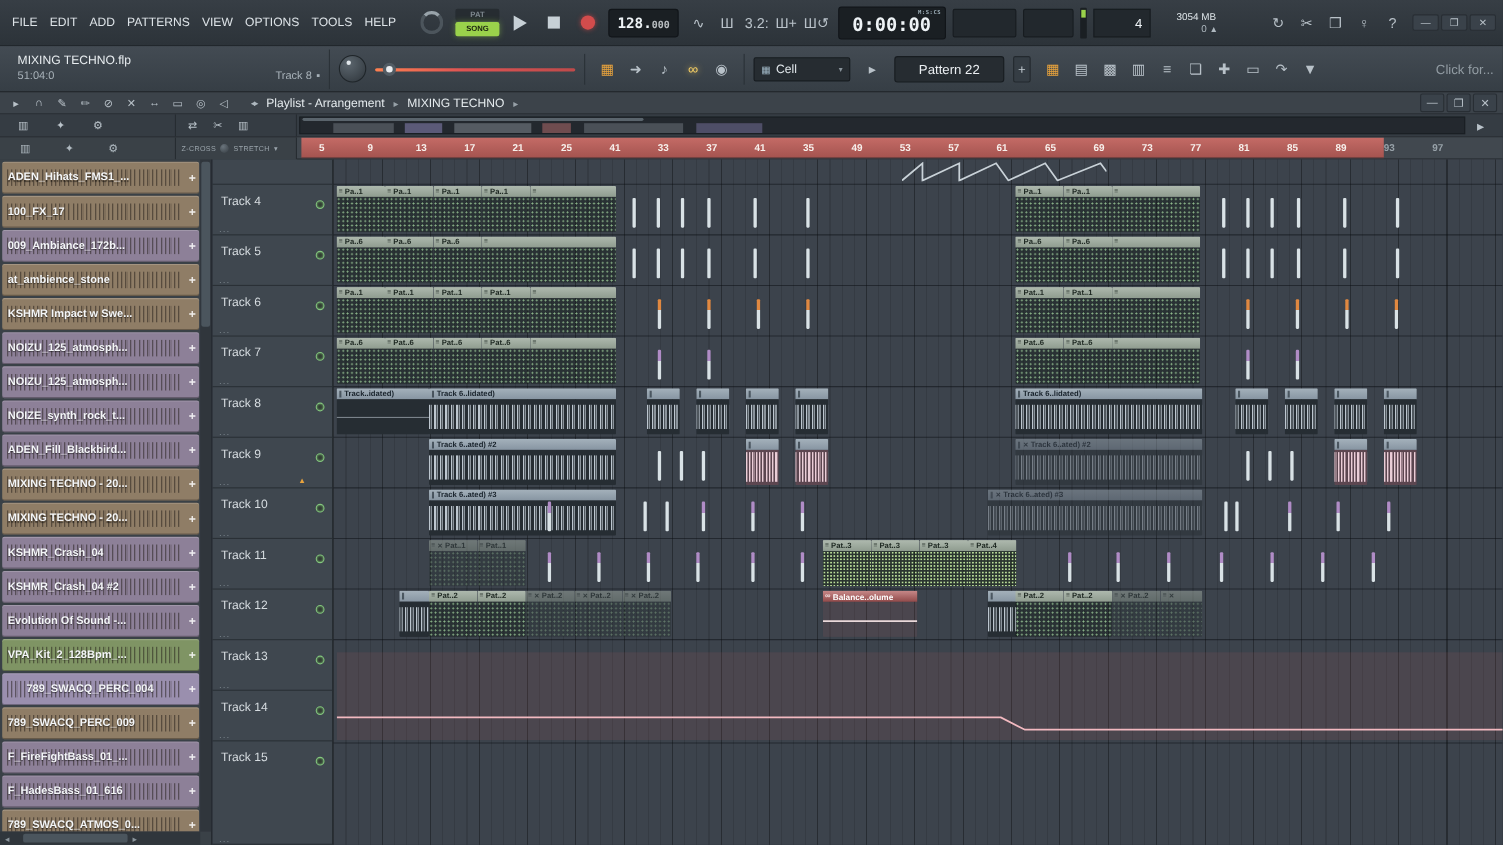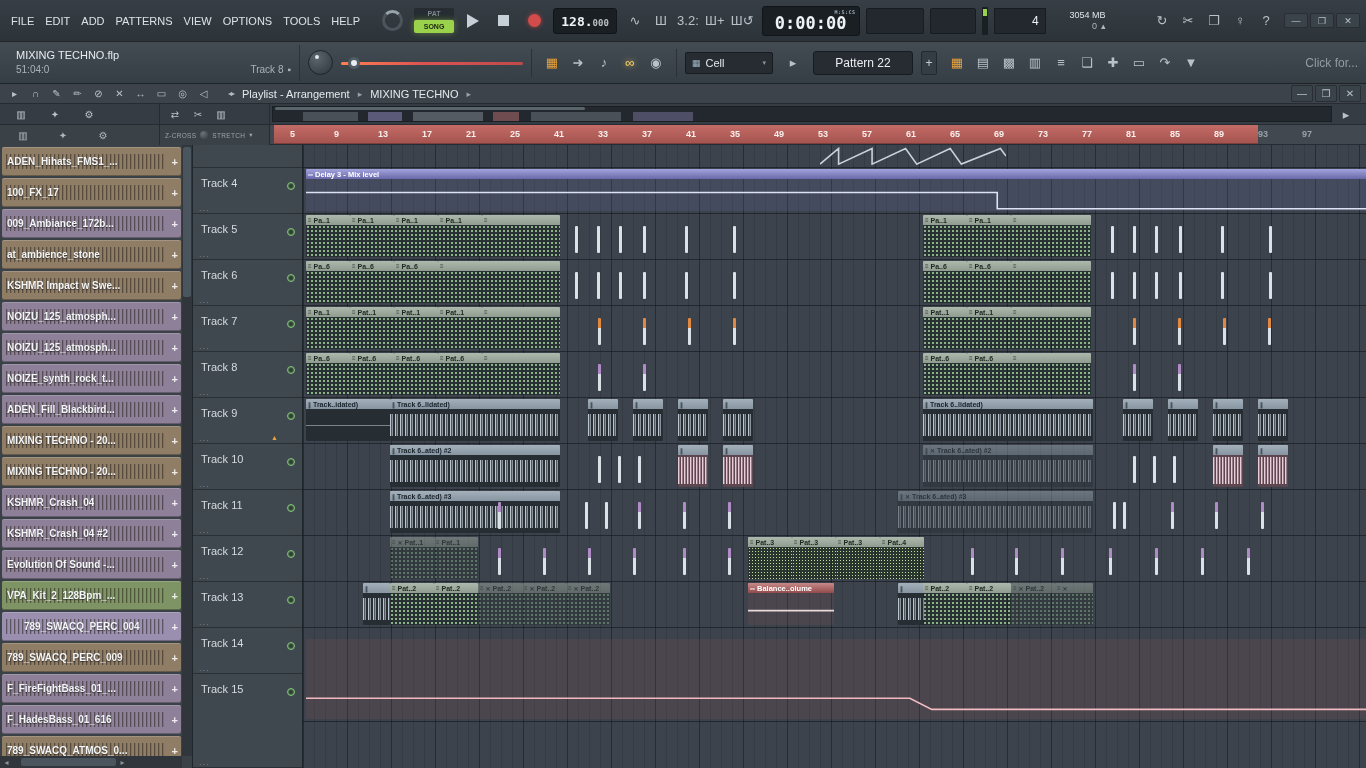--- a/index.html
+++ b/index.html
@@ -528,33 +528,20 @@
       </div>
     <div id="grid">
         <div class="grow" style="height: 23px;">
           <div class="zig" style="left: 517px; width: 186px;">
             <svg viewBox="0 0 100 100" preserveAspectRatio="none">
               <polyline points="0,95 10,8 10,95 28.000000000000004,8 28.000000000000004,95 46,8 52,95 70,8 76,95 97,8 100,50" fill="none" stroke="#c9d2d8" stroke-width="1.6" vector-effect="non-scaling-stroke"></polyline>
             </svg>
           </div>
         </div>
         <div class="grow" style="height: 46px;">
-          <div class="clip auto" style="left: 3px; width: 1092px; --hc: #8080d0;">
-            <div class="auh">
-              <span class="hicn">∞</span>
-              <span class="hlab">Delay 3 - Mix level</span>
-            </div>
-            <div class="aub" style="background: rgba(130, 130, 210, 0.14);">
-              <svg viewBox="0 0 100 100" preserveAspectRatio="none">
-                <polyline points="0,42 63.3,42 63.3,93 100,93" fill="none" stroke="#dfe2f2" stroke-width="1.6" vector-effect="non-scaling-stroke"></polyline>
-              </svg>
-            </div>
-          </div>
-        </div>
-        <div class="grow" style="height: 46px;">
           <div class="clip p" style="left: 3px; width: 44px;">
             <div class="ph">
               <span class="hicn">≡</span>
               <span class="hlab">Pa..1</span>
             </div>
             <div class="pb"></div>
           </div>
           <div class="clip p" style="left: 47px; width: 44px;">
             <div class="ph">
               <span class="hicn">≡</span>

